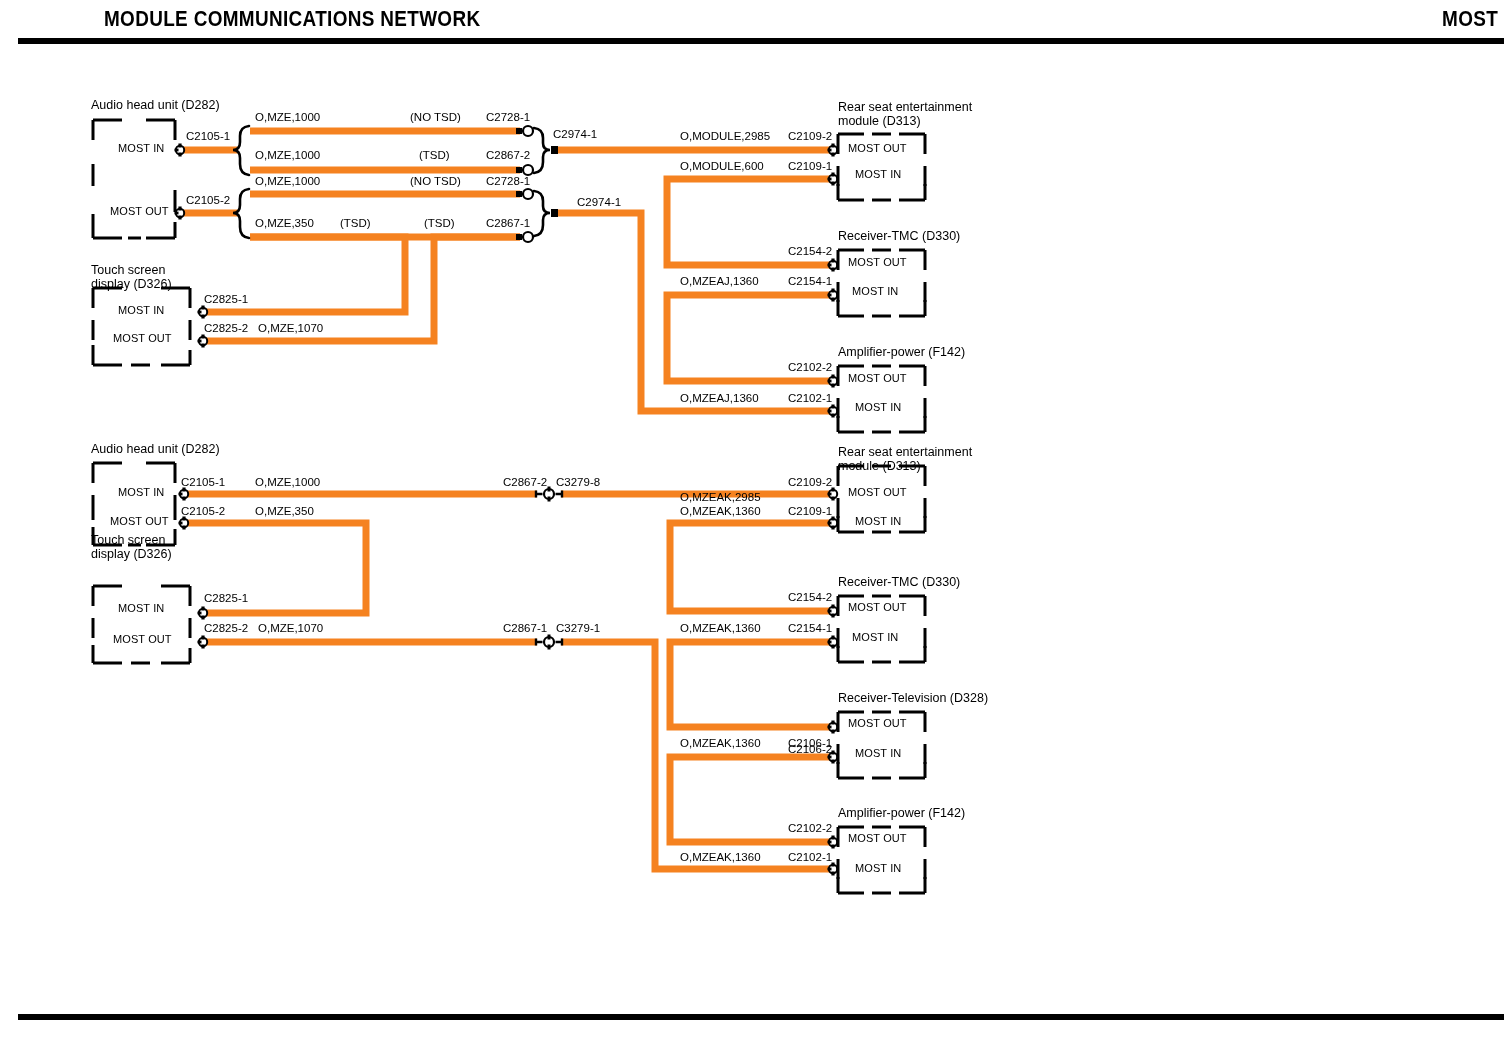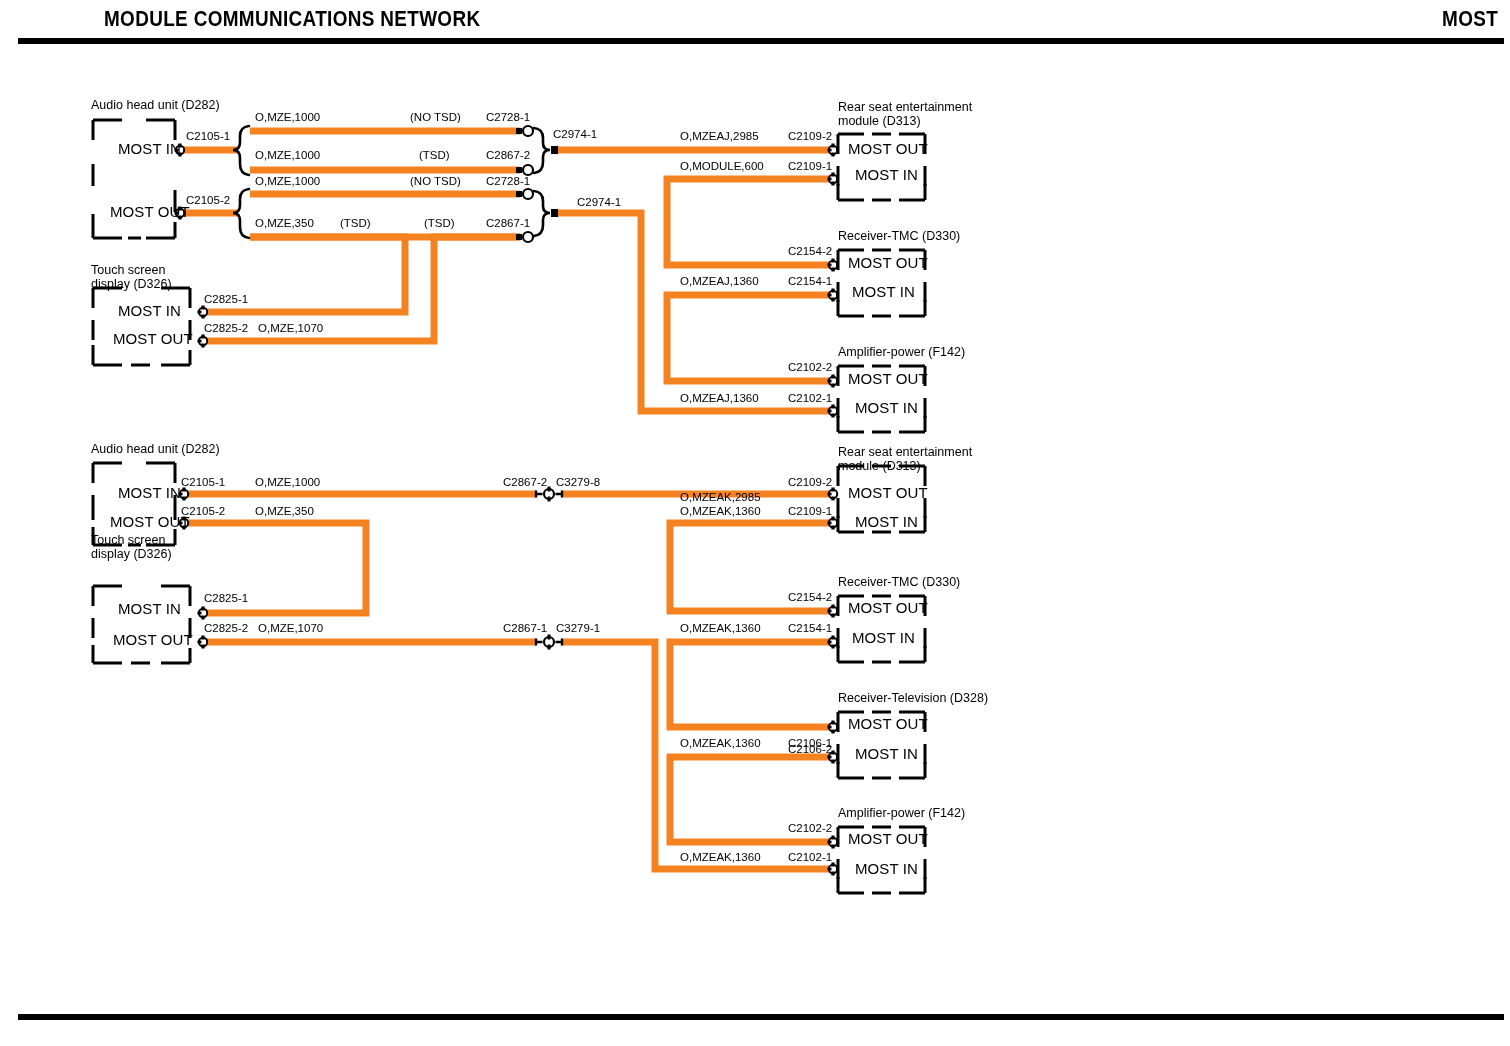--- a/index.html
+++ b/index.html
@@ -16,21 +16,21 @@
       transform:scaleX(.86);transform-origin:right top;white-space:nowrap;}
   #header-rule{position:absolute;left:18px;top:38px;width:1486px;height:6px;background:#000;}
   #footer-rule{position:absolute;left:18px;top:1014px;width:1486px;height:6px;background:#000;}
 
   
   #canvas{position:absolute;left:0;top:0;width:1510px;height:1046px;}
   #canvas svg{position:absolute;left:0;top:0;}
 
   .lbl{position:absolute;font-size:11.5px;line-height:13px;white-space:nowrap;}
   .lbl-mod{font-size:12.5px;}
-  .lbl-port{font-size:15px;letter-spacing:.1px;}
+  .lbl-port{font-size:11px;letter-spacing:.1px;}
 </style>
 </head>
 <body>
 
 <div id="header">
   <div id="header-title">MODULE COMMUNICATIONS NETWORK</div>
   <div id="header-right">MOST</div>
   <div id="header-rule"></div>
 </div>
 <div id="footer-rule"></div>
@@ -312,21 +312,21 @@
 <div class="lbl lbl-mod" style="left:838px;top:230px;">Receiver-TMC (D330)</div>
 <div class="lbl lbl-mod" style="left:838px;top:346px;">Amplifier-power (F142)</div>
 
 <div class="lbl lbl-port" style="left:848px;top:142px;">MOST OUT</div>
 <div class="lbl lbl-port" style="left:855px;top:168px;">MOST IN</div>
 <div class="lbl lbl-port" style="left:848px;top:256px;">MOST OUT</div>
 <div class="lbl lbl-port" style="left:852px;top:285px;">MOST IN</div>
 <div class="lbl lbl-port" style="left:848px;top:372px;">MOST OUT</div>
 <div class="lbl lbl-port" style="left:855px;top:401px;">MOST IN</div>
 
-<div class="lbl" style="left:680px;top:130px;">O,MZEAJ,2985</div>
+<div class="lbl" style="left:680px;top:130px;">O,MODULE,2985</div>
 <div class="lbl" style="left:680px;top:160px;">O,MODULE,600</div>
 <div class="lbl" style="left:680px;top:275px;">O,MZEAJ,1360</div>
 <div class="lbl" style="left:680px;top:392px;">O,MZEAJ,1360</div>
 
 <div class="lbl" style="left:788px;top:130px;">C2109-2</div>
 <div class="lbl" style="left:788px;top:160px;">C2109-1</div>
 <div class="lbl" style="left:788px;top:245px;">C2154-2</div>
 <div class="lbl" style="left:788px;top:275px;">C2154-1</div>
 <div class="lbl" style="left:788px;top:361px;">C2102-2</div>
 <div class="lbl" style="left:788px;top:392px;">C2102-1</div>

